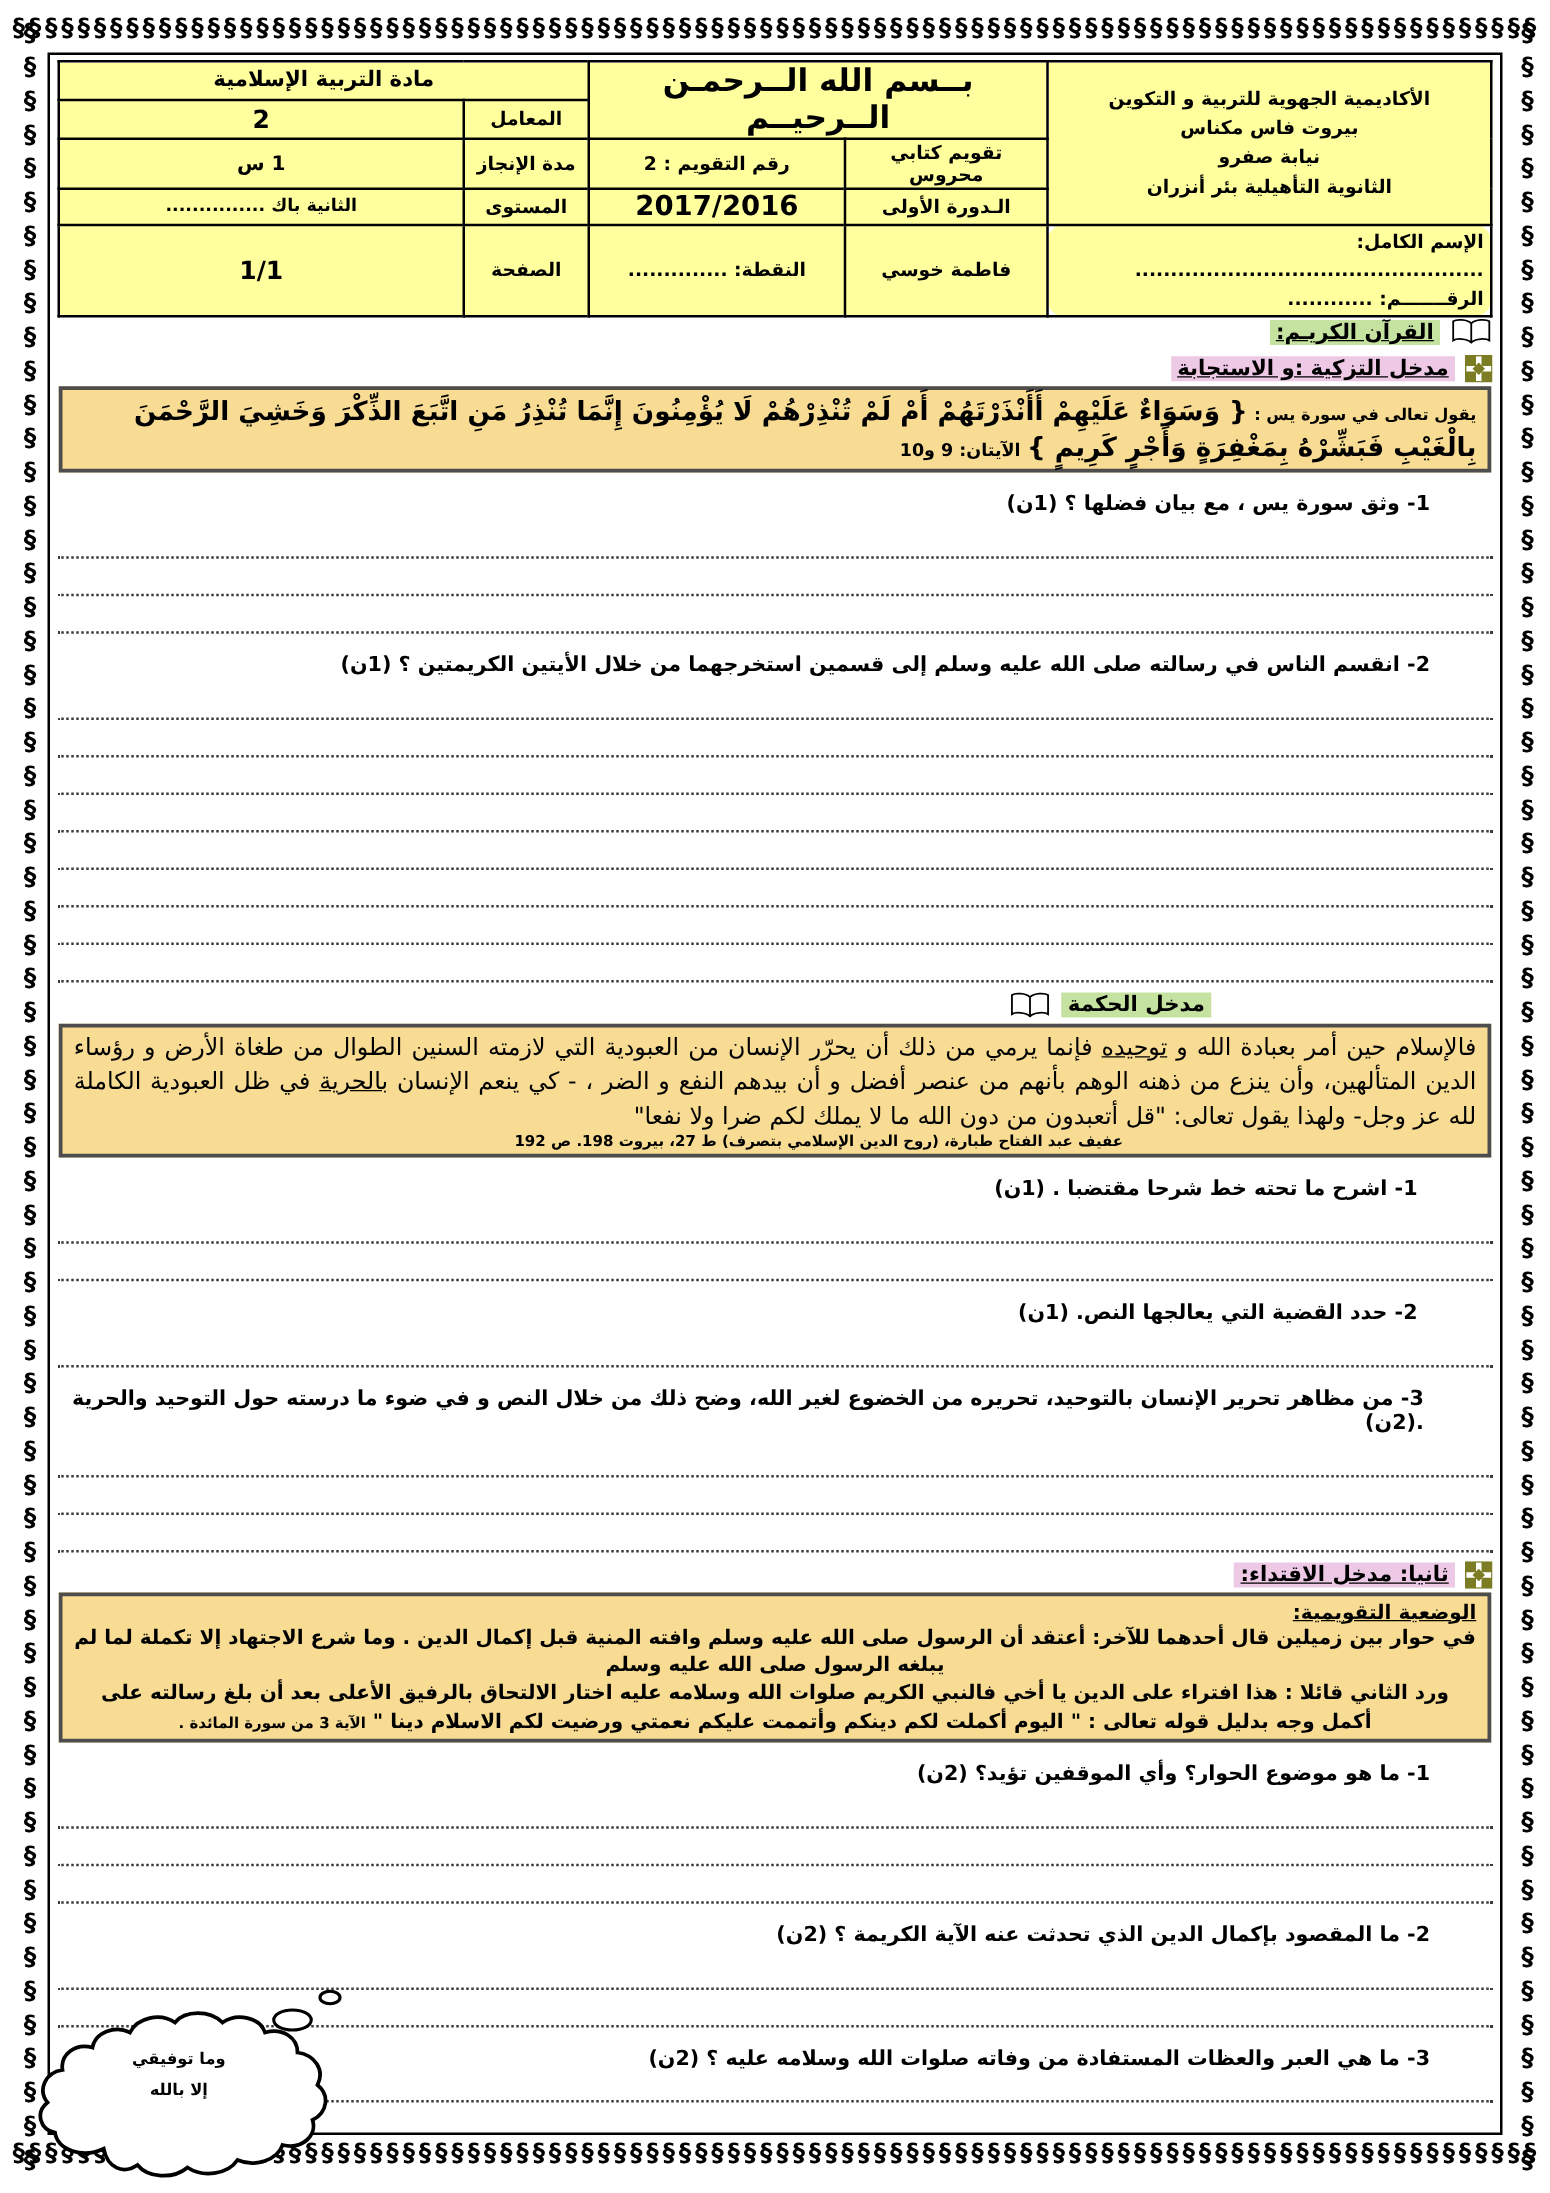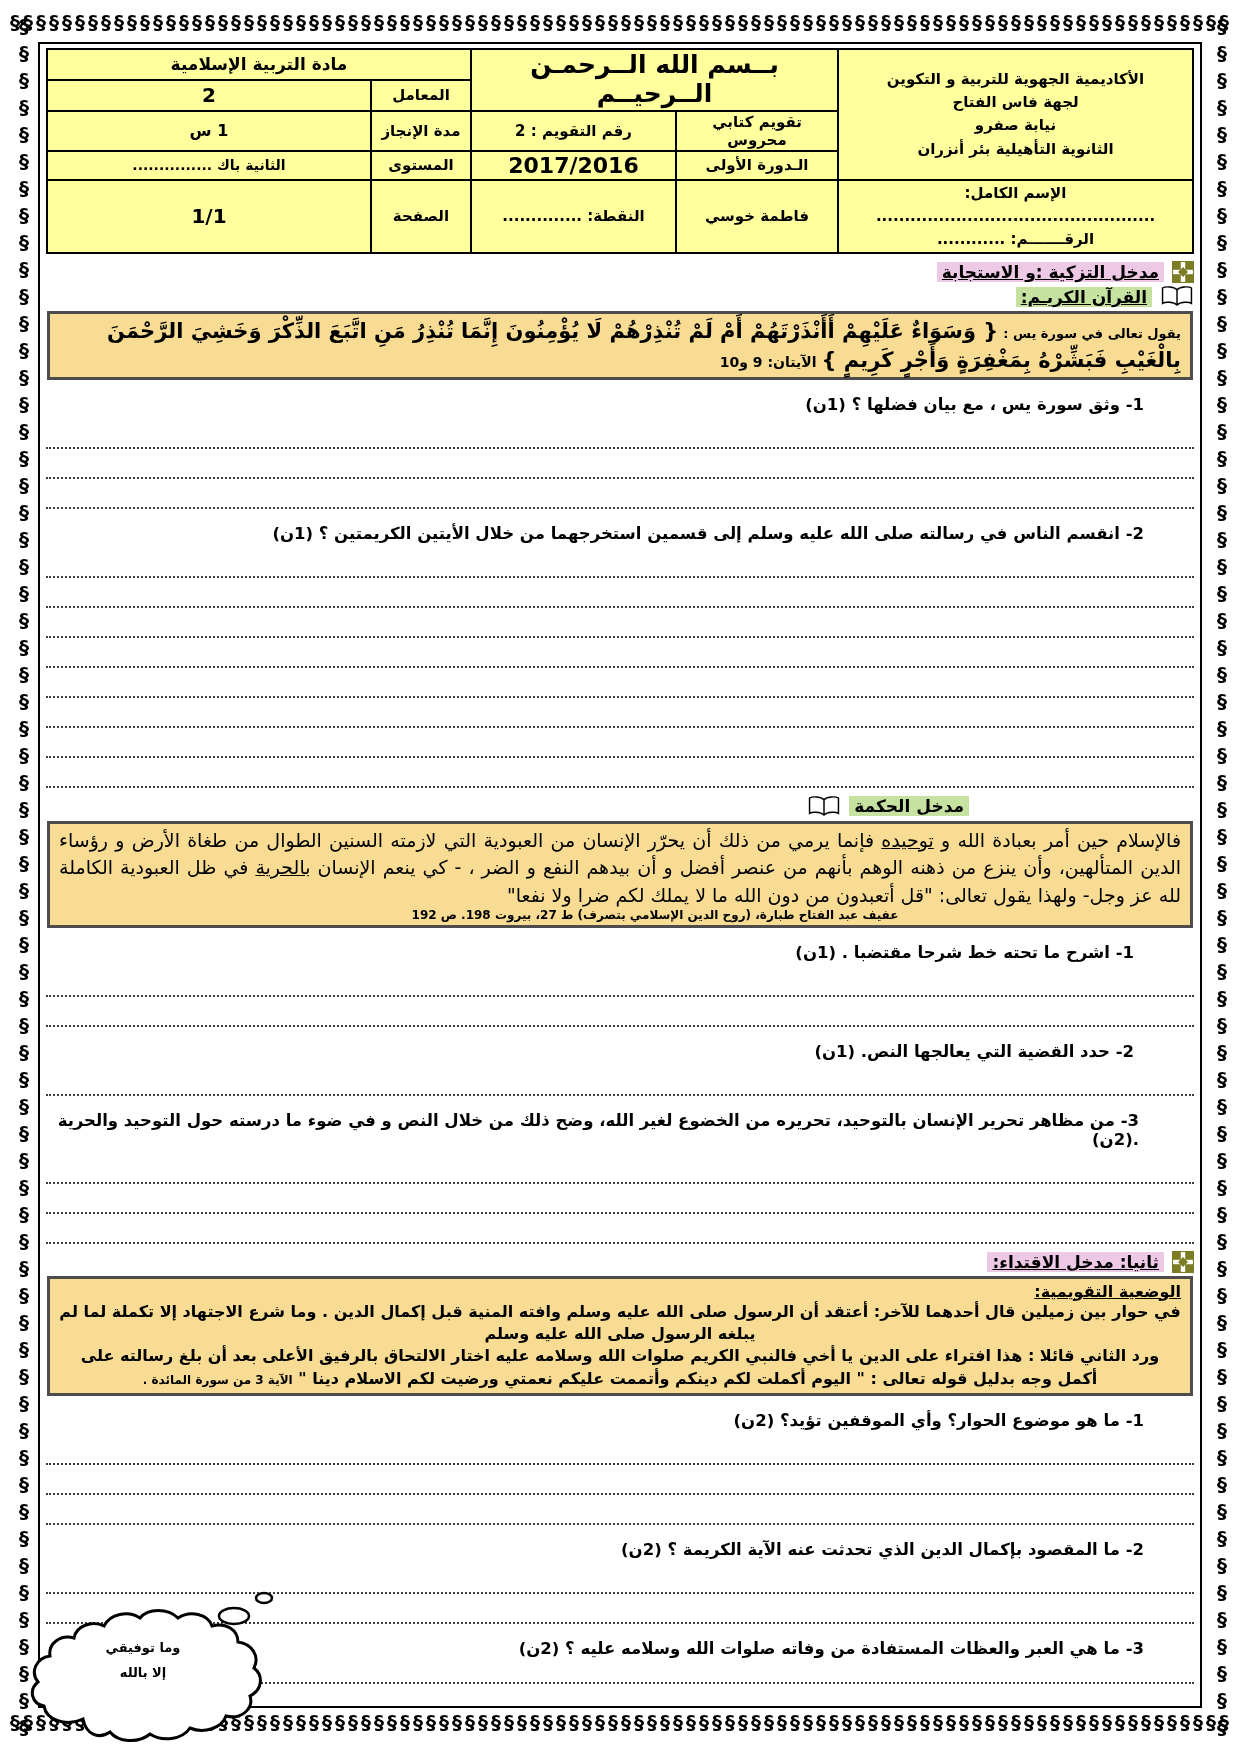--- a/index.html
+++ b/index.html
@@ -19,21 +19,21 @@
 
   .content {
     position:absolute; top:42px; bottom:46px; left:38px; right:38px;
     border:2px solid #000; padding:4px 6px; direction:rtl; background:#fff;
   }
 
   
   table.hdr { width:100%; border-collapse:collapse; border:2.5px solid #000; table-layout:fixed; }
   table.hdr td { border:2px solid #000; background:#ffff9e; padding:1px 5px; font-weight:bold; overflow:hidden; }
   .c-school  { text-align:center; font-size:15px; line-height:1.55; }
-  .c-name    { font-size:15px; line-height:1.55; text-align:center; }
+  .c-name    { font-size:15px; line-height:1.55; text-align:right;border-radius:13px; }
   .c-basmala { text-align:center; font-size:25px; line-height:1.15; }
   .c-subject { text-align:center; font-size:17px; }
   .c-lab     { text-align:center; font-size:15px; }
   .c-val     { text-align:center; font-size:16px; }
   .c-big     { font-size:20px; }
   .c-year    { direction:ltr; font-size:22px; text-align:center; }
   .c-eval    { text-align:center; font-size:15px; }
 
   
   .sec-row { display:flex; align-items:center; gap:8px; margin:7px 0 2px; }
@@ -84,21 +84,21 @@
           <col style="width:355px">
           <col style="width:162px">
           <col style="width:205px">
           <col style="width:100px">
           <col>
         </colgroup>
       <tbody>
           <tr style="height:28px;">
         <td rowspan="4" class="c-school">
           <div>الأكاديمية الجهوية للتربية و التكوين</div>
-          <div>لجهة فاس الفتاح</div>
+          <div>بيروت فاس مكناس</div>
           <div>نيابة صفرو</div>
           <div>الثانوية التأهيلية  بئر أنزران</div>
         </td>
         <td colspan="2" rowspan="2" class="c-basmala">بــسم الله الــرحمـن الــرحيــم</td>
         <td colspan="2" class="c-subject">مادة التربية الإسلامية</td>
       </tr>
       <tr style="height:26px;">
         <td class="c-lab">المعامل</td>
         <td class="c-val c-big">2</td>
       </tr>
@@ -120,35 +120,35 @@
           <div>الرقـــــــم: ............</div>
         </td>
         <td class="c-eval">فاطمة خوسي</td>
         <td class="c-eval">النقطة:   ..............</td>
         <td class="c-lab">الصفحة</td>
         <td class="c-val c-big">1/1</td>
       </tr>
     </tbody>
       </table>
 
+    <div class="sec-row" style="margin-top:0;">
+      <svg class="ico" width="34" height="23" viewBox="0 0 40 26">
+        <path d="M20 5 C16 1 6 1 3 3 L3 21 C6 19 16 19 20 23 C24 19 34 19 37 21 L37 3 C34 1 24 1 20 5 Z" fill="#fff" stroke="#000" stroke-width="1.7"></path>
+        <line x1="20" y1="5" x2="20" y2="23" stroke="#000" stroke-width="1.7"></line>
+      </svg>
+      <span class="sec-title hl-green">القرآن الكريـم:</span>
+    </div>
     <div class="sec-row">
       <svg class="ico" width="22" height="22" viewBox="0 0 20 20">
         <rect width="20" height="20" fill="#7c7c24"></rect>
         <rect x="8" y="1" width="4" height="18" fill="#fff"></rect>
         <rect x="1" y="8" width="18" height="4" fill="#fff"></rect>
         <rect x="6.8" y="6.8" width="6.4" height="6.4" fill="#7c7c24" transform="rotate(45 10 10)"></rect>
       </svg>
       <span class="sec-title hl-pink">مدخل التزكية :و الاستجابة</span>
-    </div>
-    <div class="sec-row" style="margin-top:0;">
-      <svg class="ico" width="34" height="23" viewBox="0 0 40 26">
-        <path d="M20 5 C16 1 6 1 3 3 L3 21 C6 19 16 19 20 23 C24 19 34 19 37 21 L37 3 C34 1 24 1 20 5 Z" fill="#fff" stroke="#000" stroke-width="1.7"></path>
-        <line x1="20" y1="5" x2="20" y2="23" stroke="#000" stroke-width="1.7"></line>
-      </svg>
-      <span class="sec-title hl-green">القرآن الكريـم:</span>
     </div>
 
     <div class="qbox vtext">
       <span class="intro">يقول تعالى في سورة يس :</span>
       <span class="verse">{ وَسَوَاءٌ عَلَيْهِمْ أَأَنْذَرْتَهُمْ أَمْ لَمْ تُنْذِرْهُمْ لَا يُؤْمِنُونَ إِنَّمَا تُنْذِرُ مَنِ اتَّبَعَ الذِّكْرَ وَخَشِيَ الرَّحْمَنَ بِالْغَيْبِ فَبَشِّرْهُ بِمَغْفِرَةٍ وَأَجْرٍ كَرِيمٍ }</span>
       <span class="vref">الآيتان: 9 و10</span>
     </div>
 
     <div class="q">1-  وثق سورة يس ، مع بيان فضلها ؟  (1ن)</div>
     <div class="ans"></div>

